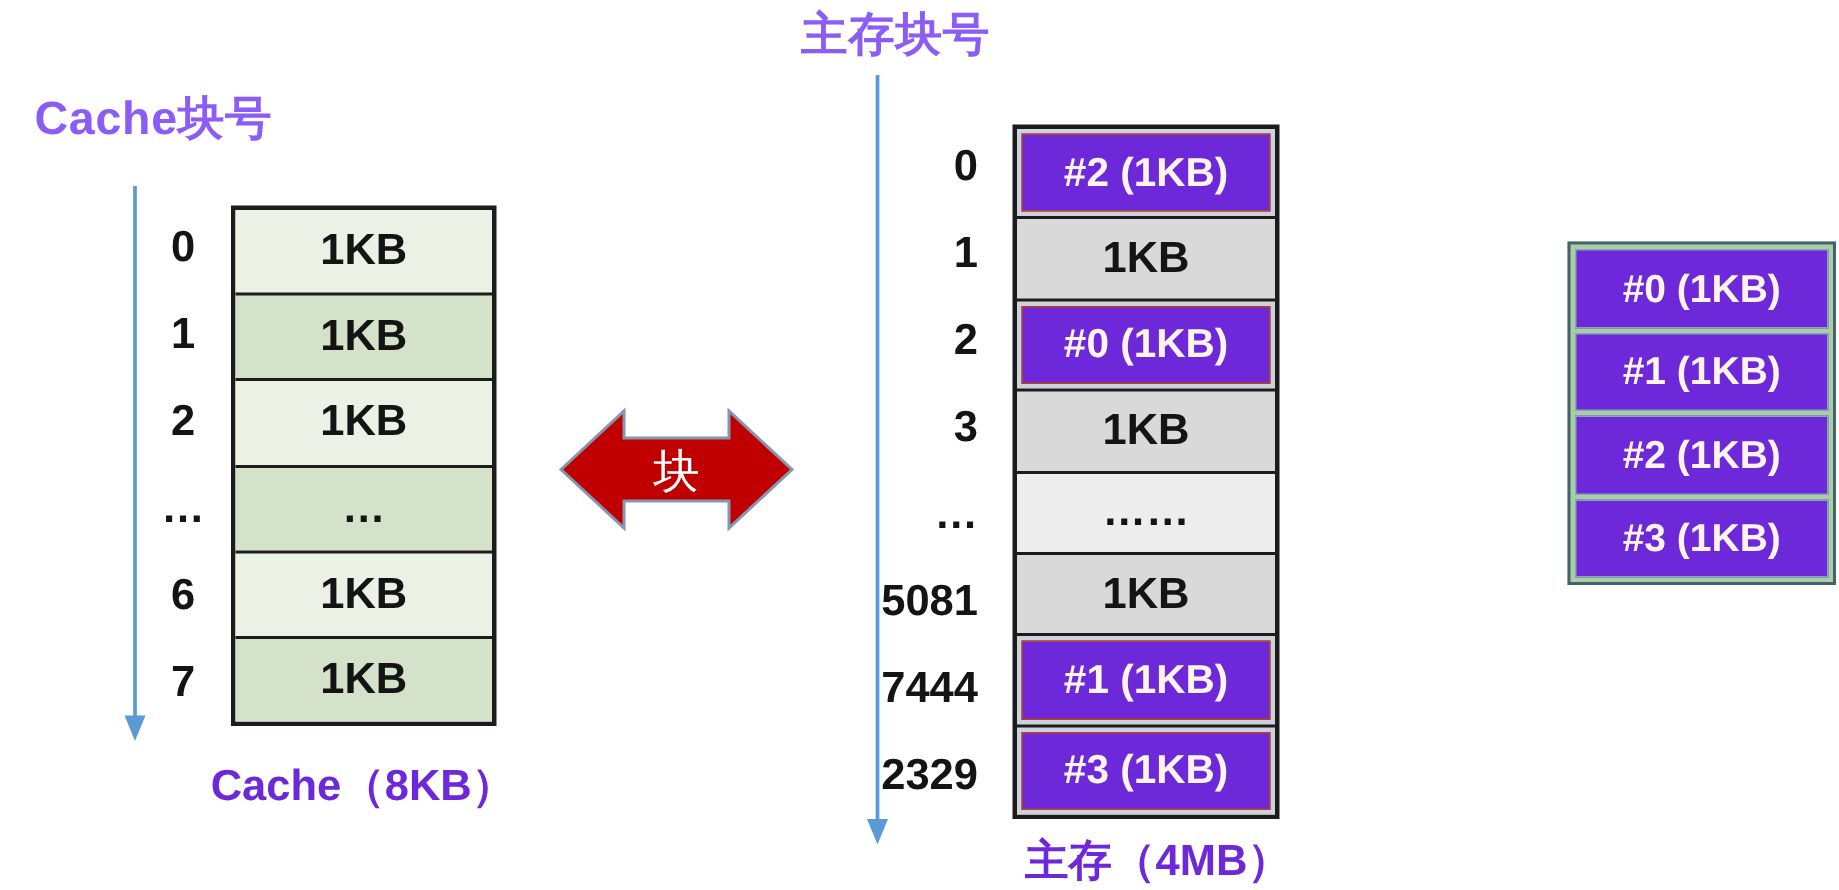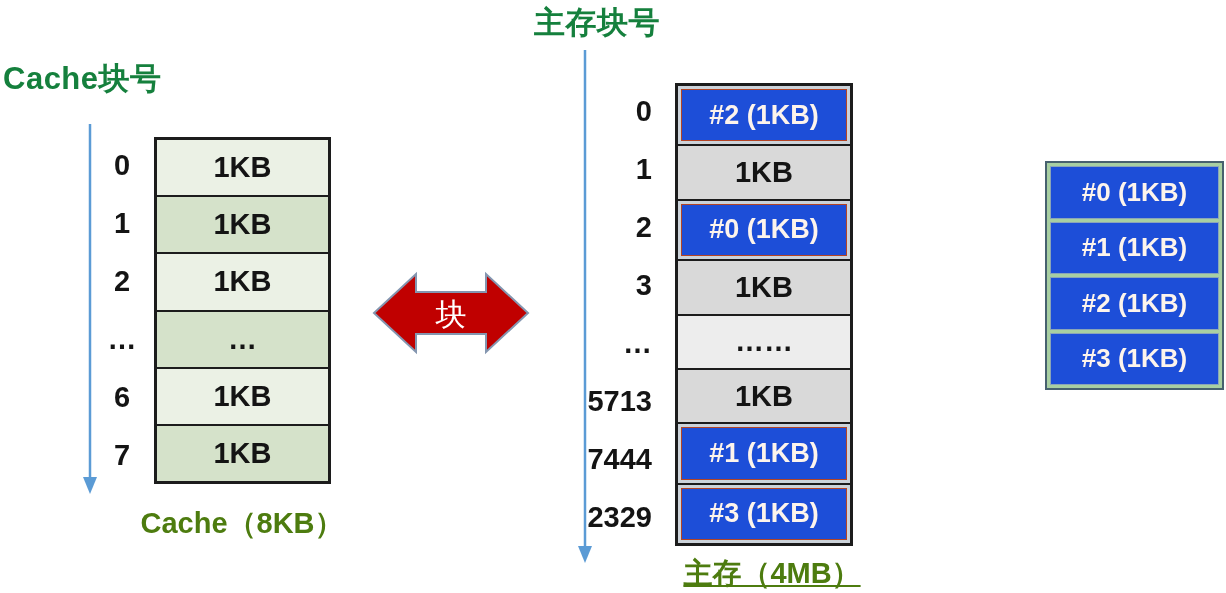--- a/index.html
+++ b/index.html
@@ -12,30 +12,30 @@
     height: 593px;
     background: #ffffff;
     overflow: hidden;
   }
 
   .abs { position: absolute; }
 
   .diagram-title {
     font-size: 31px;
     font-weight: 600;
-    color: #15803d;
+    color: #8b5cf6;
     letter-spacing: 0.5px;
     white-space: nowrap;
   }
   .center { text-align: center; }
 
   .caption {
     font-size: 29px;
     font-weight: 700;
-    color: #4d7c0f;
+    color: #6d28d9;
     white-space: nowrap;
   }
 
   
   .label-col {
     display: flex;
     flex-direction: column;
   }
   .rlabel {
     flex: 1;
@@ -70,21 +70,21 @@
   .brow.light { background: #ebf1e5; }
   .brow.dark  { background: #d5e2ca; }
 
   
   .brow.plain    { background: #d9d9d9; }
   .brow.ellipsis { background: #ededed; }
   .brow.mapped   { background: #ccd3da; padding: 3px; }
   .redbox {
     width: 100%;
     height: 100%;
-    background: #1d4ed8;
+    background: #6d28d9;
     border: 1px solid #b44425;
     display: flex;
     align-items: center;
     justify-content: center;
     font-size: 27px;
     font-weight: 700;
     color: #fdf4ec;
     white-space: nowrap;
   }
 
@@ -103,21 +103,21 @@
     font-size: 26px;
   }
 
   svg { display: block; }
 </style>
 </head>
 <body>
 
 <div class="canvas">
 
-  <div class="abs diagram-title" style="left:3px; top:58px;">Cache块号</div>
+  <div class="abs diagram-title" style="left:23px; top:58px;">Cache块号</div>
 
   <svg class="abs" style="left:81px; top:124px;" width="18" height="372" viewBox="0 0 18 372">
     <line x1="9" y1="0" x2="9" y2="354" stroke="#5b9bd5" stroke-width="2.5"></line>
     <polygon points="2,353 16,353 9,370" fill="#5b9bd5"></polygon>
   </svg>
 
   <div class="abs label-col align-center" id="cache-labels" style="left:100px; top:137px; width:44px; height:347px;">
       <div class="rlabel">0</div>
       <div class="rlabel">1</div>
       <div class="rlabel">2</div>
@@ -148,21 +148,21 @@
     <line x1="9" y1="0" x2="9" y2="497" stroke="#5b9bd5" stroke-width="2.5"></line>
     <polygon points="2,496 16,496 9,513" fill="#5b9bd5"></polygon>
   </svg>
 
   <div class="abs label-col align-right" id="memory-labels" style="left:567px; top:83px; width:95px; height:463px;">
       <div class="rlabel">0</div>
       <div class="rlabel">1</div>
       <div class="rlabel">2</div>
       <div class="rlabel">3</div>
       <div class="rlabel">…</div>
-      <div class="rlabel">5713</div>
+      <div class="rlabel">5081</div>
       <div class="rlabel">7444</div>
       <div class="rlabel">2329</div>
     </div>
 
   <div class="abs blocktable" id="memory-table" style="left:675px; top:83px; width:178px; height:463px;">
       <div class="brow mapped">
         <div class="redbox">#2 (1KB)</div>
       </div>
       <div class="brow plain">1KB</div>
       <div class="brow mapped">
@@ -172,21 +172,21 @@
       <div class="brow ellipsis">……</div>
       <div class="brow plain">1KB</div>
       <div class="brow mapped">
         <div class="redbox">#1 (1KB)</div>
       </div>
       <div class="brow mapped">
         <div class="redbox">#3 (1KB)</div>
       </div>
     </div>
 
-  <div class="abs caption center" style="left:637px; top:554px; width:270px;text-decoration:underline;">主存（4MB）</div>
+  <div class="abs caption center" style="left:637px; top:554px; width:270px;">主存（4MB）</div>
 
   <div class="abs blocks-panel" id="blocks-panel" style="left:1045px; top:161px; width:179px; height:229px;">
       <div class="redbox">#0 (1KB)</div>
       <div class="redbox">#1 (1KB)</div>
       <div class="redbox">#2 (1KB)</div>
       <div class="redbox">#3 (1KB)</div>
     </div>
 
 </div>
 

